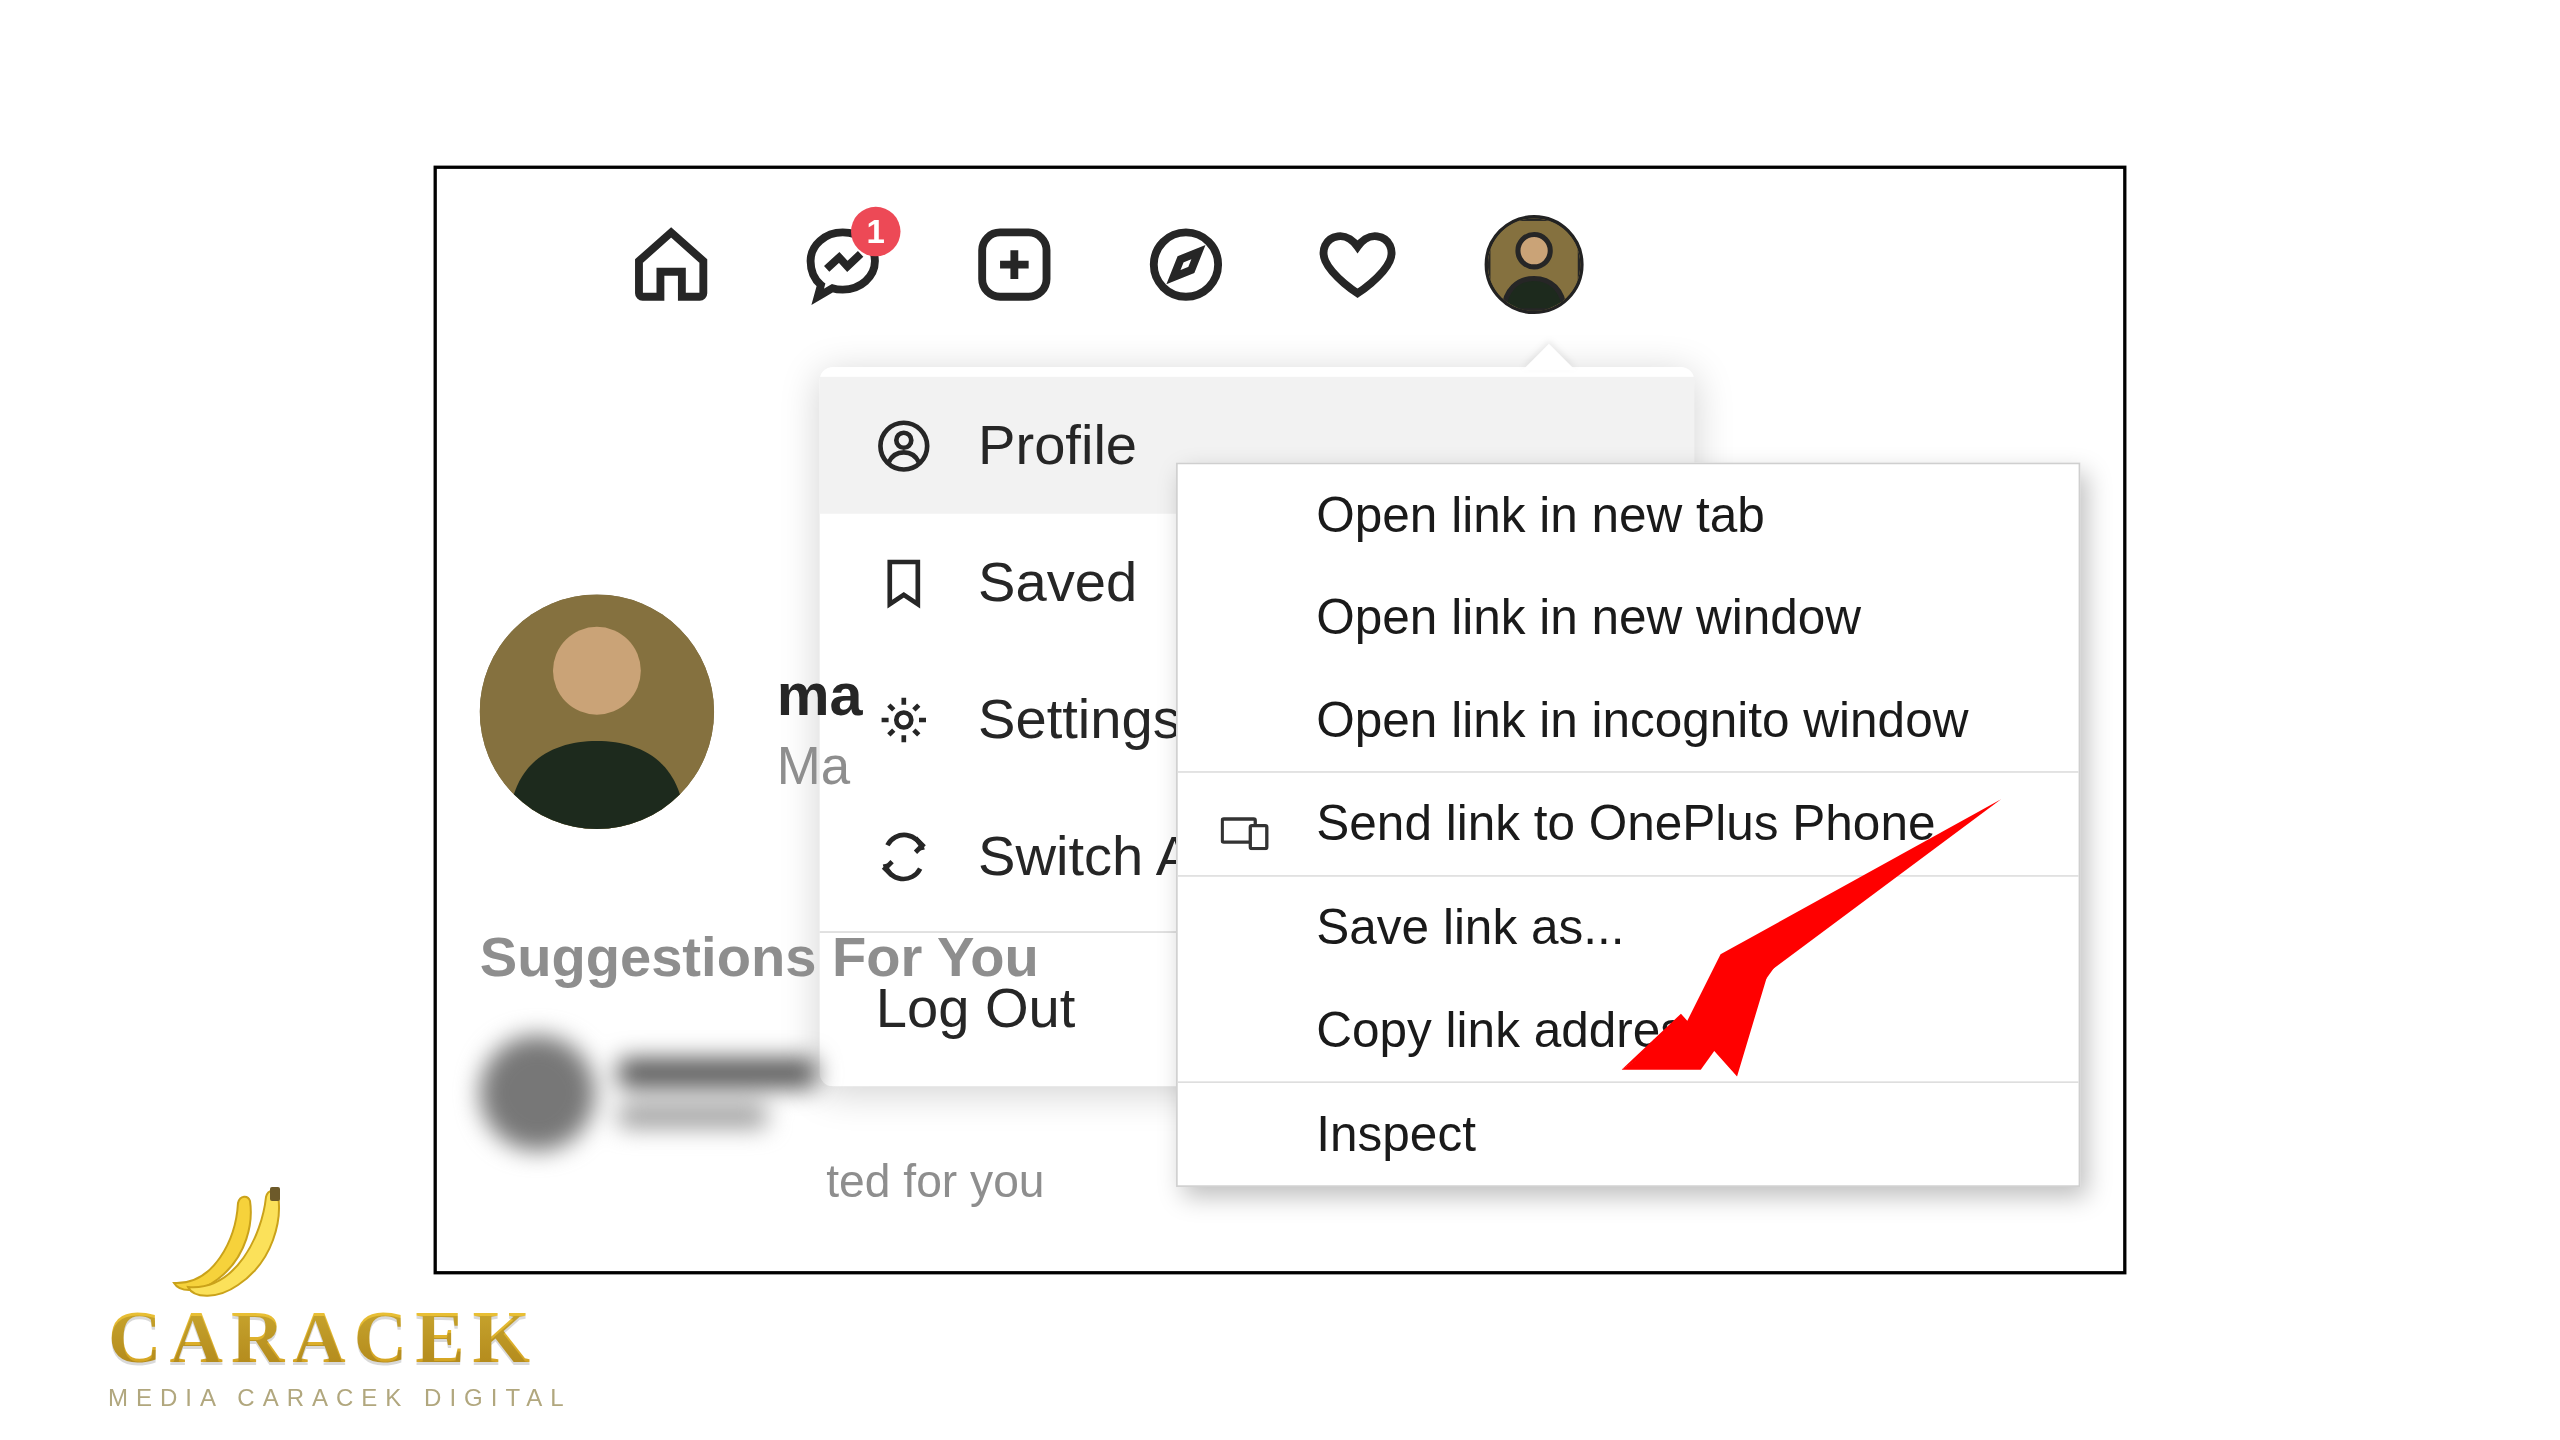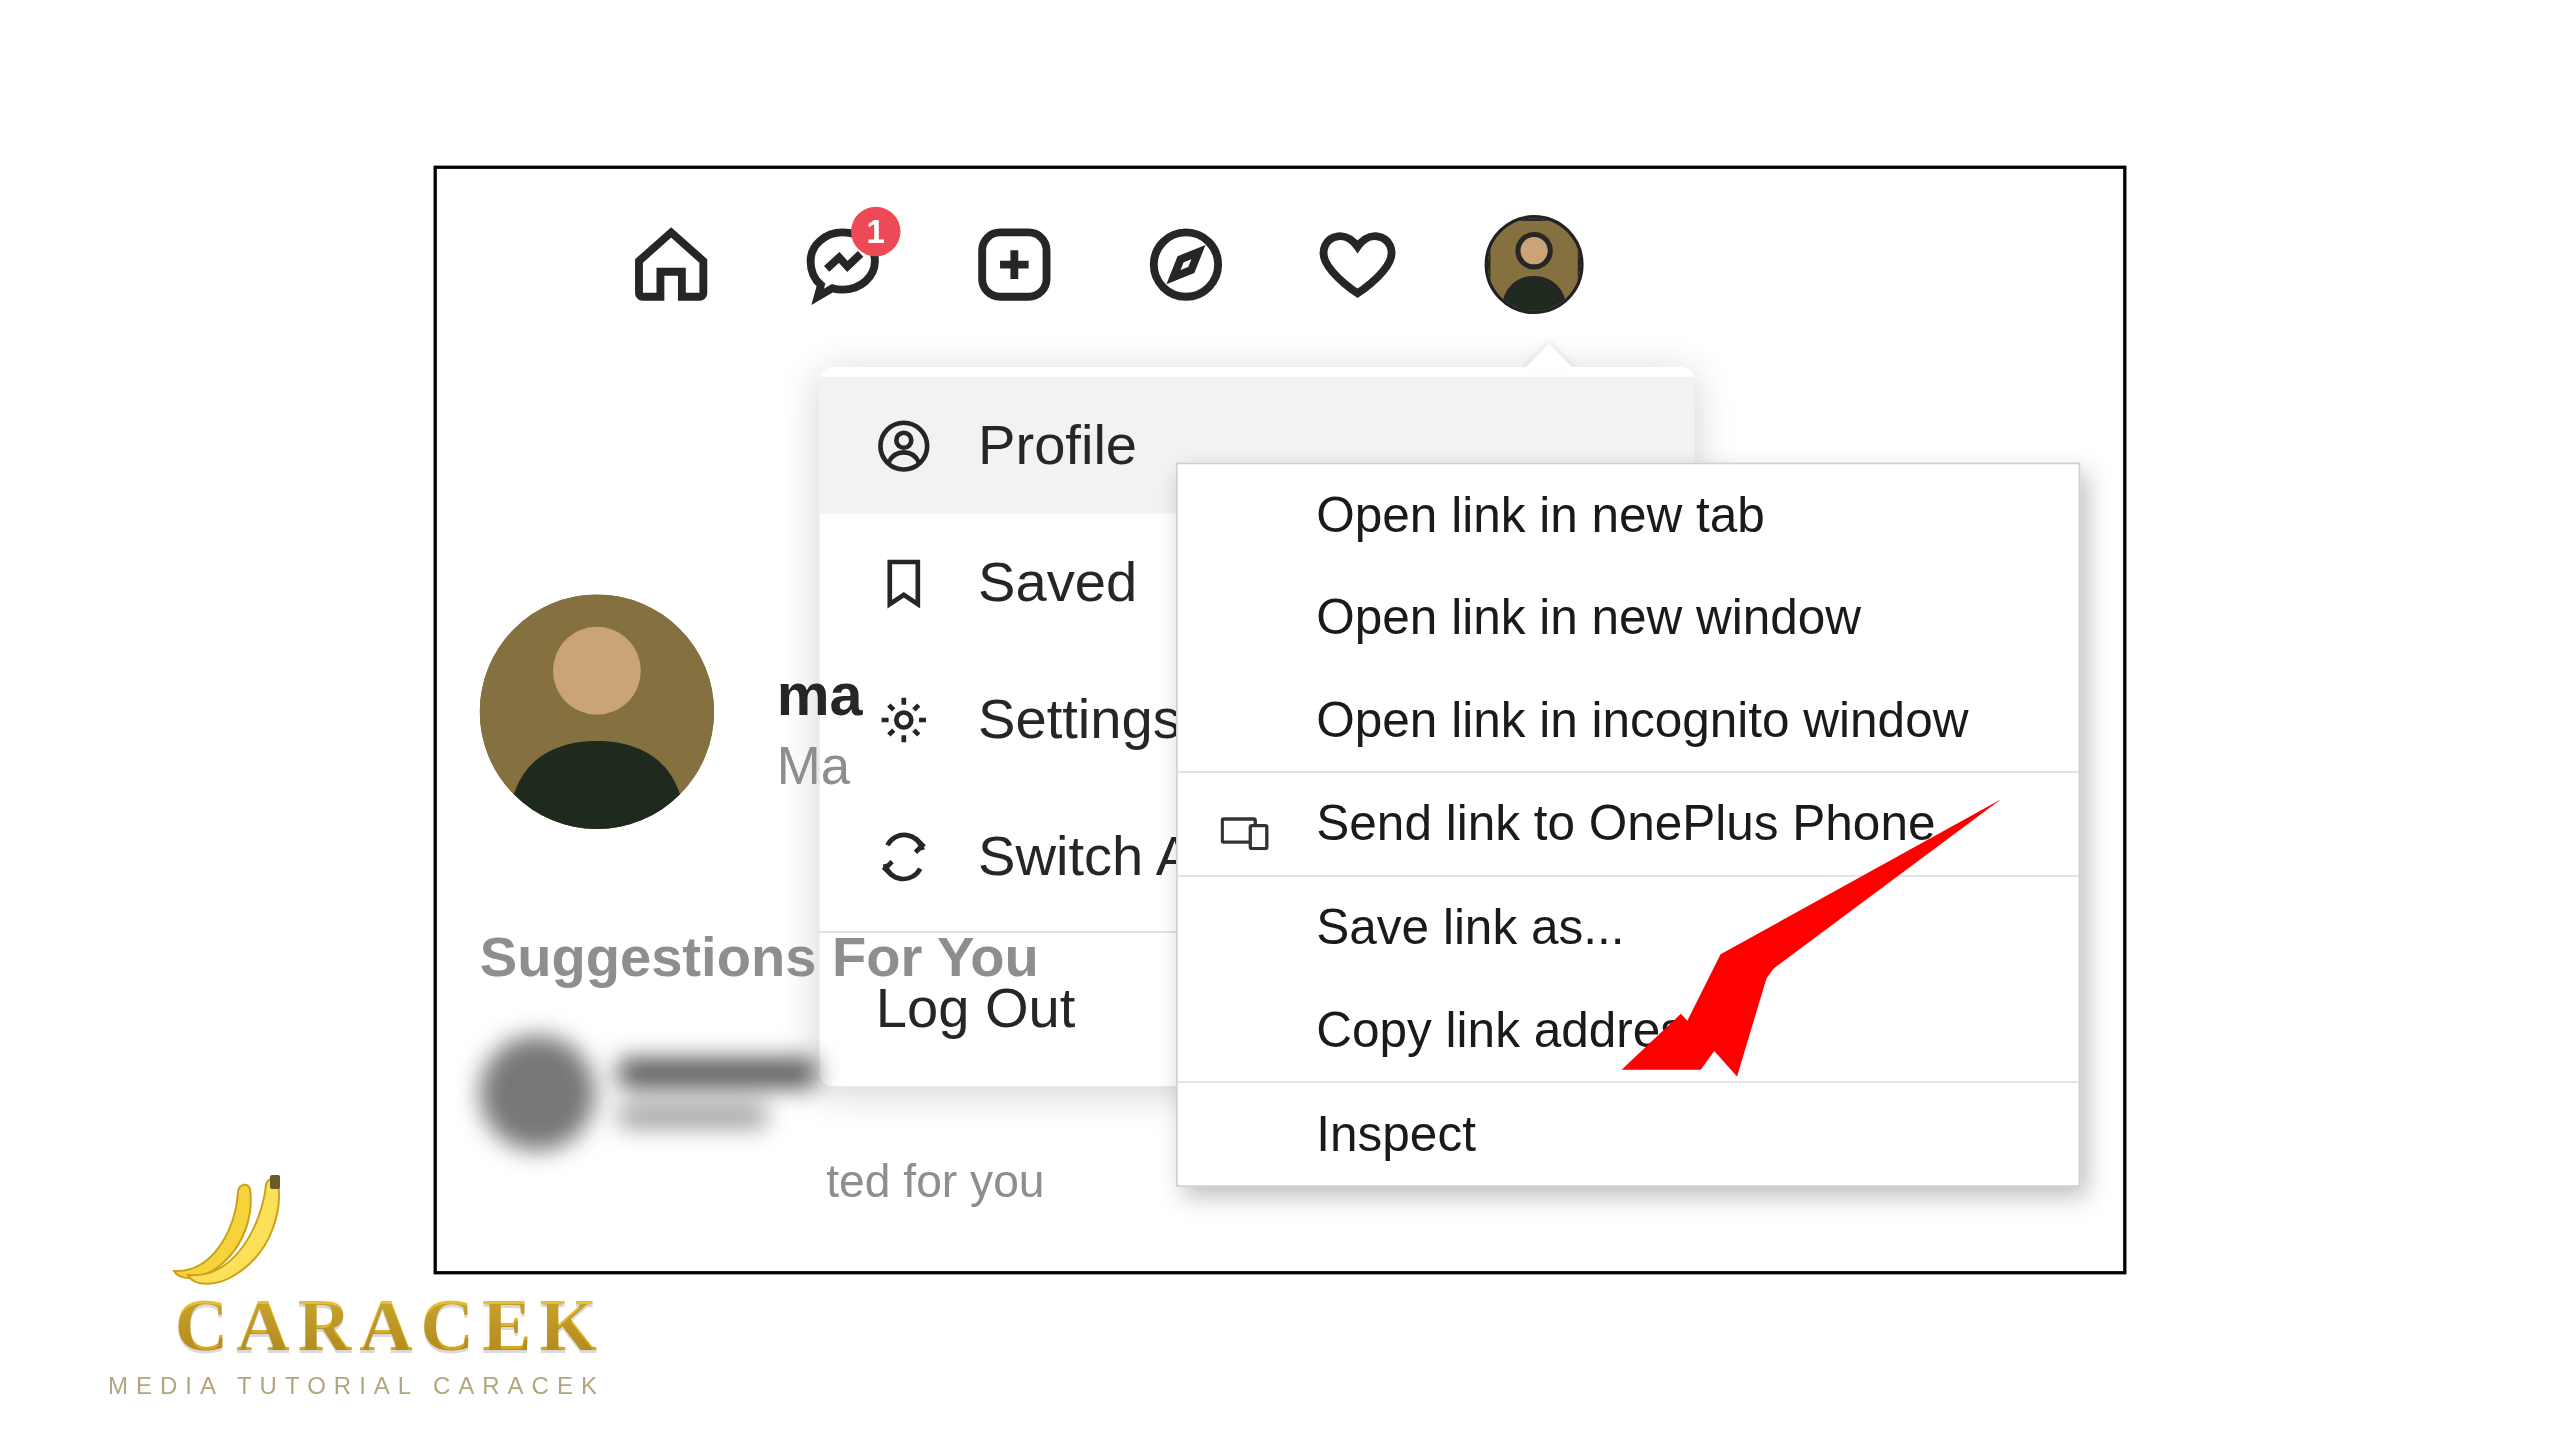--- a/index.html
+++ b/index.html
@@ -178,23 +178,22 @@
     top: 378px;
     left: 718px;
     z-index: 6;
     pointer-events:none;
   }
 
   
   .watermark {
     position:absolute;
     left: 108px;
-    bottom: 40px;
+    bottom: 28px;
     transform: scale(1);
-    text-align: right;
   }
   .wm-text {
     font-family: Georgia, 'Times New Roman', serif;
     font-weight: 700;
     letter-spacing: 8px;
     font-size: 74px;
     background: linear-gradient(180deg,#f0c93b,#cd9b1d);
     -webkit-background-clip: text;
     background-clip: text;
     color: transparent;
@@ -355,14 +354,14 @@
 
 <div class="watermark">
   <div class="banana">
     <svg width="180" height="140" viewBox="0 0 180 140">
       <path d="M70 18c2-8 10-8 12-2 3 20-2 55-32 78-18 14-38 14-44 4 40 2 62-44 64-80z" fill="#f6d23b" stroke="#caa21a" stroke-width="2"></path>
       <path d="M98 12c2-8 10-8 12-2 4 24-4 66-40 90-20 14-44 14-50 2 48 4 74-52 78-90z" fill="#fbe15a" stroke="#caa21a" stroke-width="2"></path>
       <rect x="102" y="2" width="10" height="14" rx="2" fill="#6d5a2a"></rect>
     </svg>
   </div>
   <div class="wm-text">CARACEK</div>
-  <div class="wm-sub">MEDIA TUTORIAL CARACEK</div>
+  <div class="wm-sub">MEDIA CARACEK DIGITAL</div>
 </div>
 
 </body></html>

